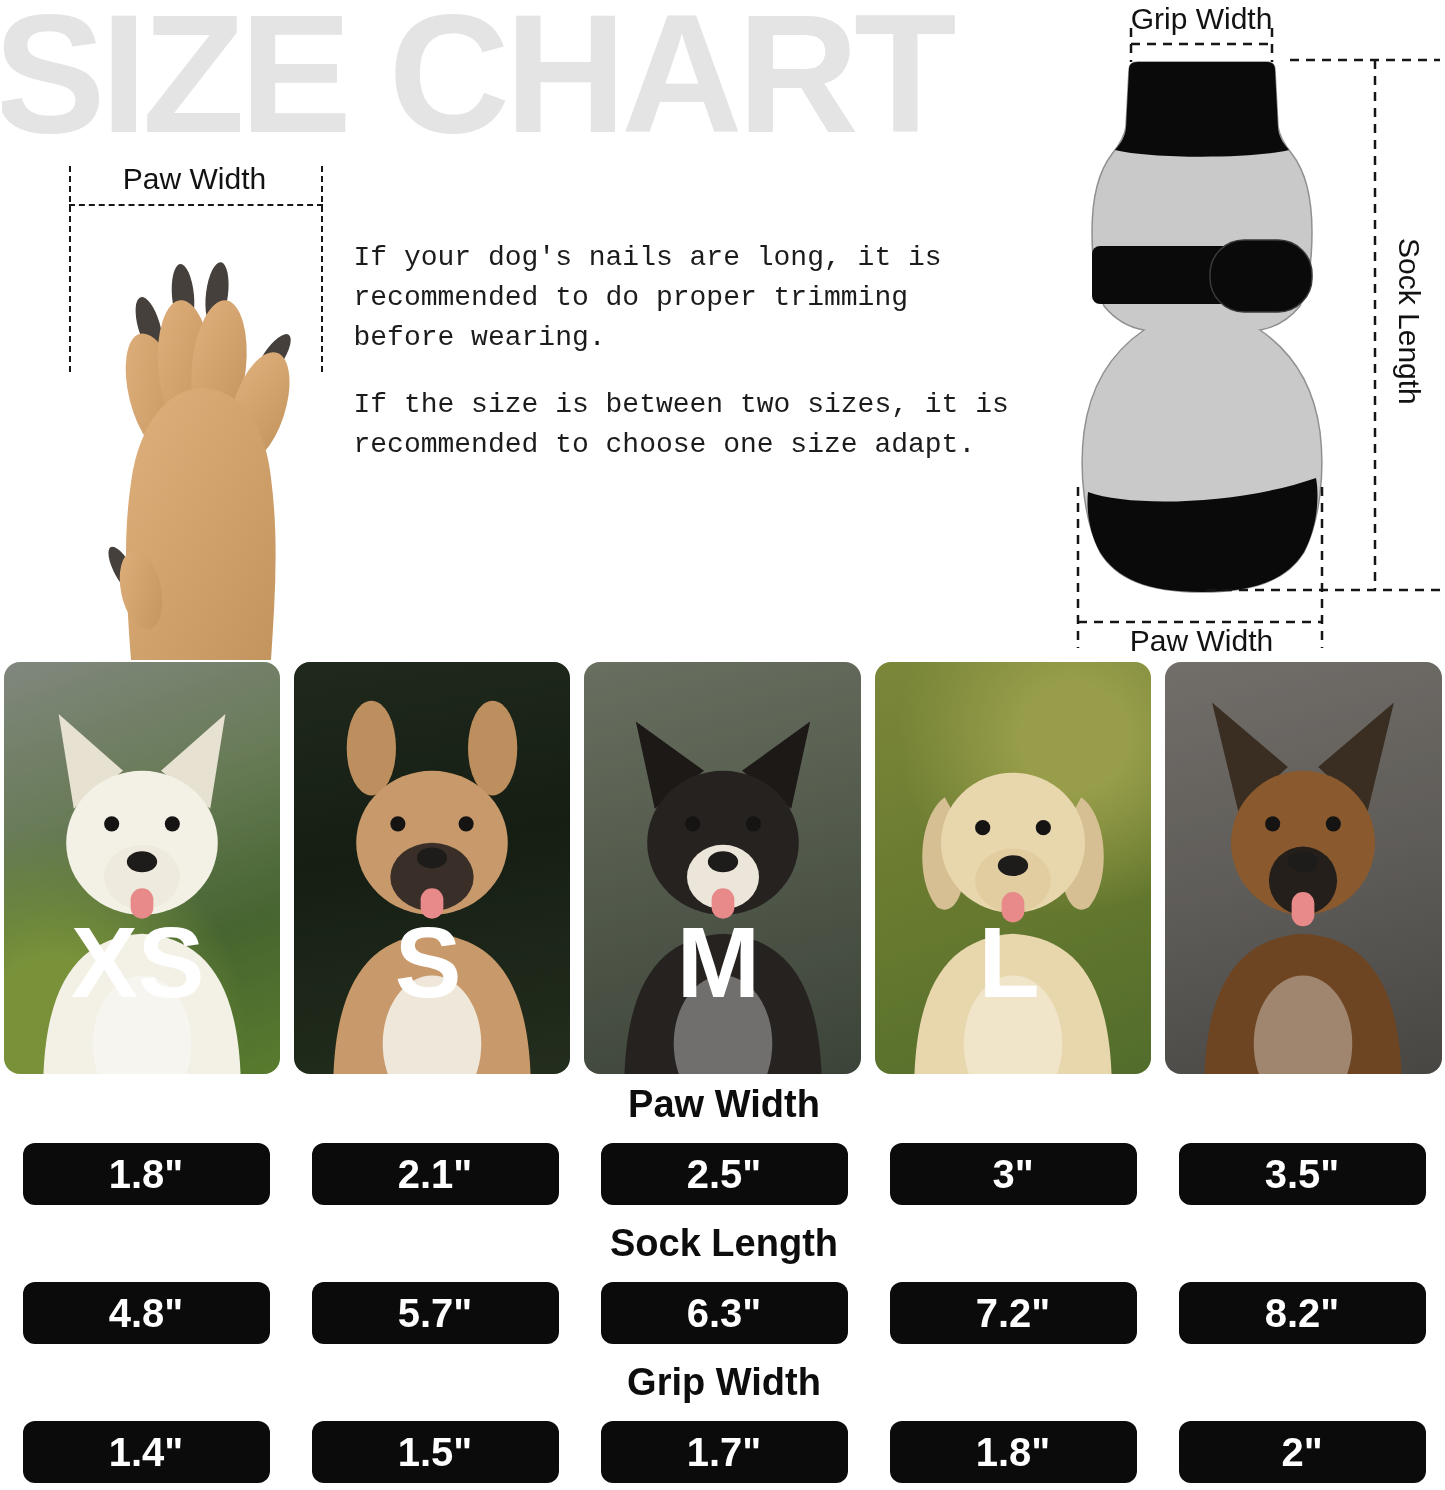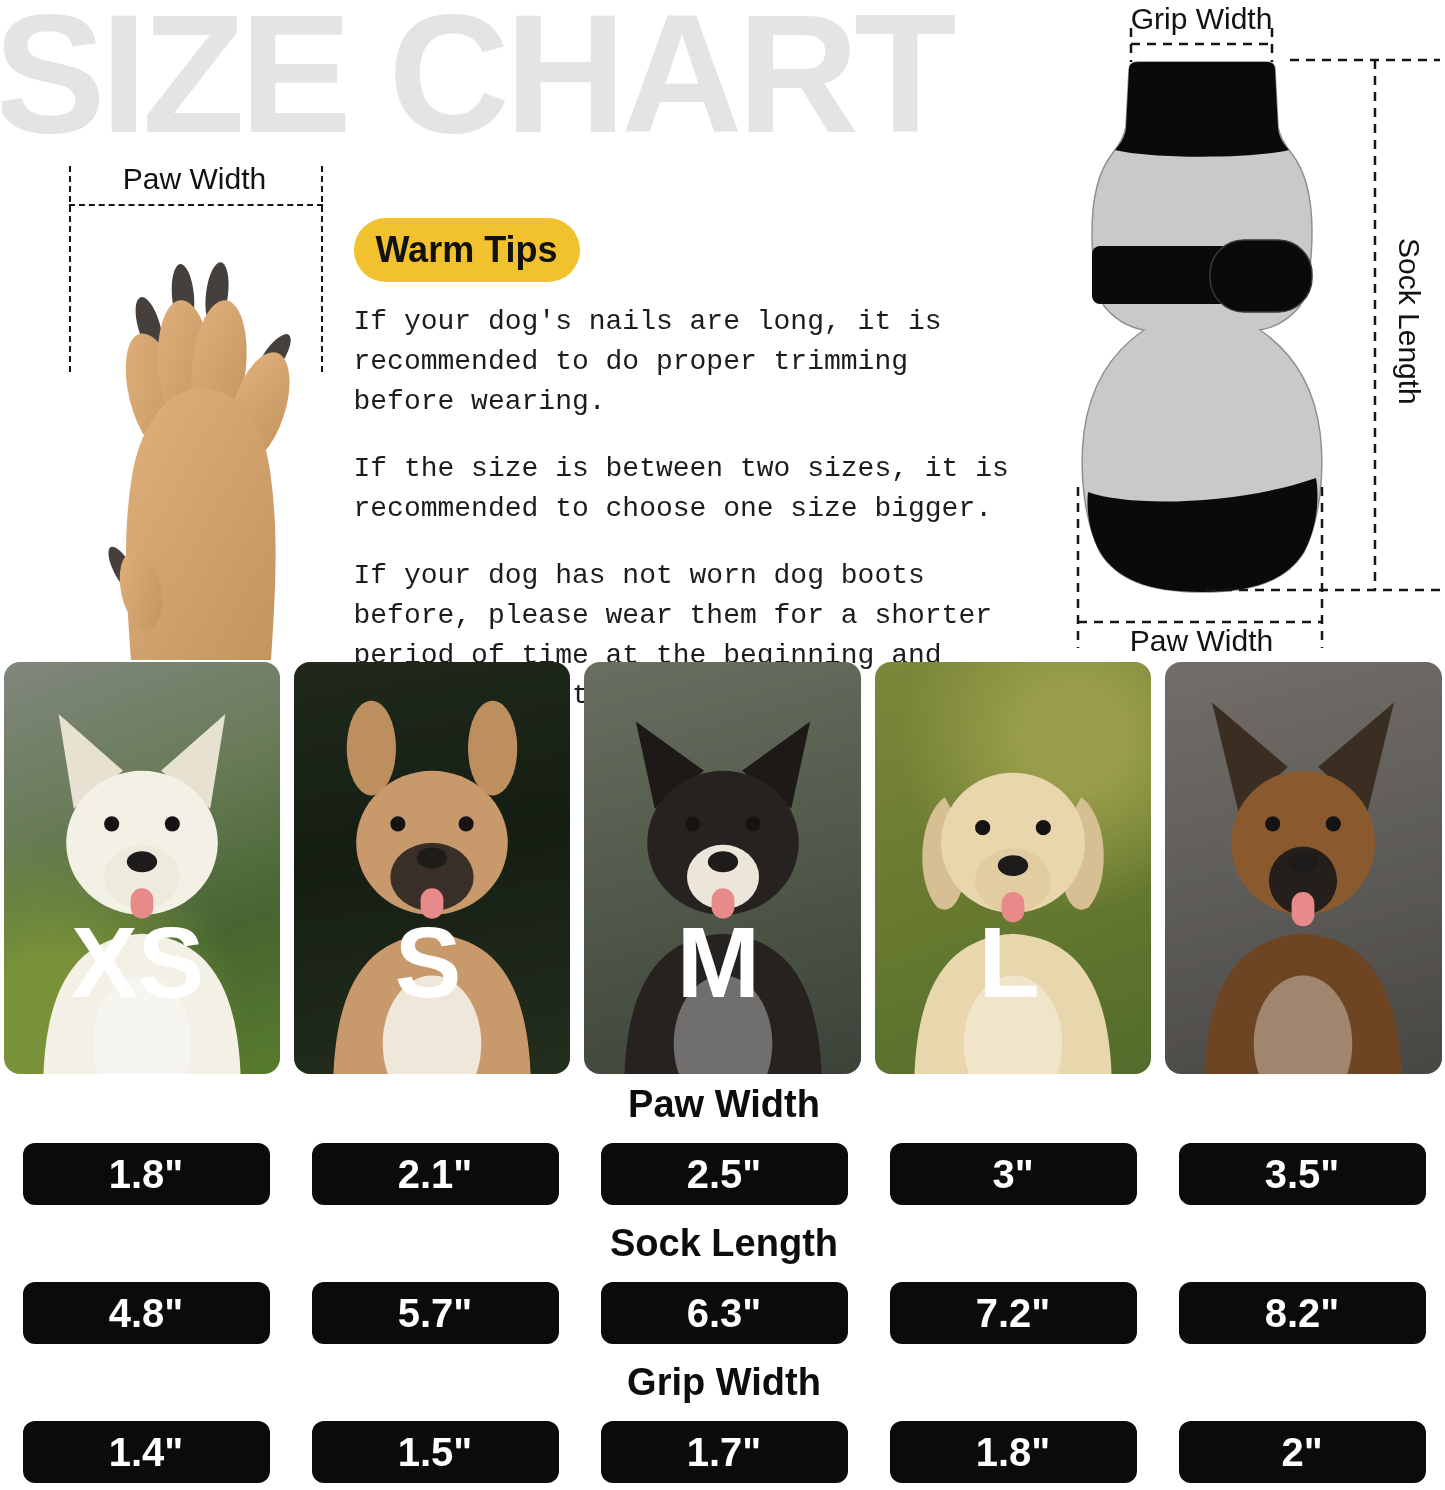--- a/index.html
+++ b/index.html
@@ -146,26 +146,22 @@
       <ellipse cx="98" cy="196" rx="26" ry="62" transform="rotate(-14 98 196)" fill="url(#fur)"></ellipse>
       <ellipse cx="128" cy="168" rx="27" ry="66" transform="rotate(-4 128 168)" fill="url(#fur)"></ellipse>
       <ellipse cx="162" cy="168" rx="27" ry="66" transform="rotate(6 162 168)" fill="url(#fur)"></ellipse>
       <ellipse cx="202" cy="210" rx="26" ry="58" transform="rotate(18 202 210)" fill="url(#fur)"></ellipse>
       <path d="M74,462 C68,380 66,330 76,272 C88,214 118,190 146,190 C182,192 208,224 214,280 C222,342 218,400 214,462 Z" fill="url(#fur)"></path>
       <ellipse cx="84" cy="392" rx="20" ry="40" transform="rotate(-12 84 392)" fill="url(#fur)"></ellipse>
     </svg>
   </div>
 
   <div class="tips">
-    <div class="pill">
-      <span>Warm Tips</span>
-    </div>
     <p>If your dog's nails are long, it is recommended to do proper trimming before wearing.</p>
-    <p>If the size is between two sizes, it is recommended to choose one size bigger.</p>
-    <p>If your dog has not worn dog boots before, please wear them for a shorter period of time at the beginning and slowly adapt to them.</p>
+    <p>If the size is between two sizes, it is recommended to choose one size adapt.</p>
   </div>
 
   <div class="sock-block">
     <div class="grip-label">Grip Width</div>
     <div class="len-label">Sock Length</div>
     <div class="pawb-label">Paw Width</div>
     <svg class="sock-svg" viewBox="0 0 385 660">
 
       <path d="M76,62 L204,62 C211,62 213,65 213,70 L216,126 C217,136 222,144 230,154
                C244,172 250,198 250,232 C250,262 246,288 238,306 C225,322 210,328 198,330

